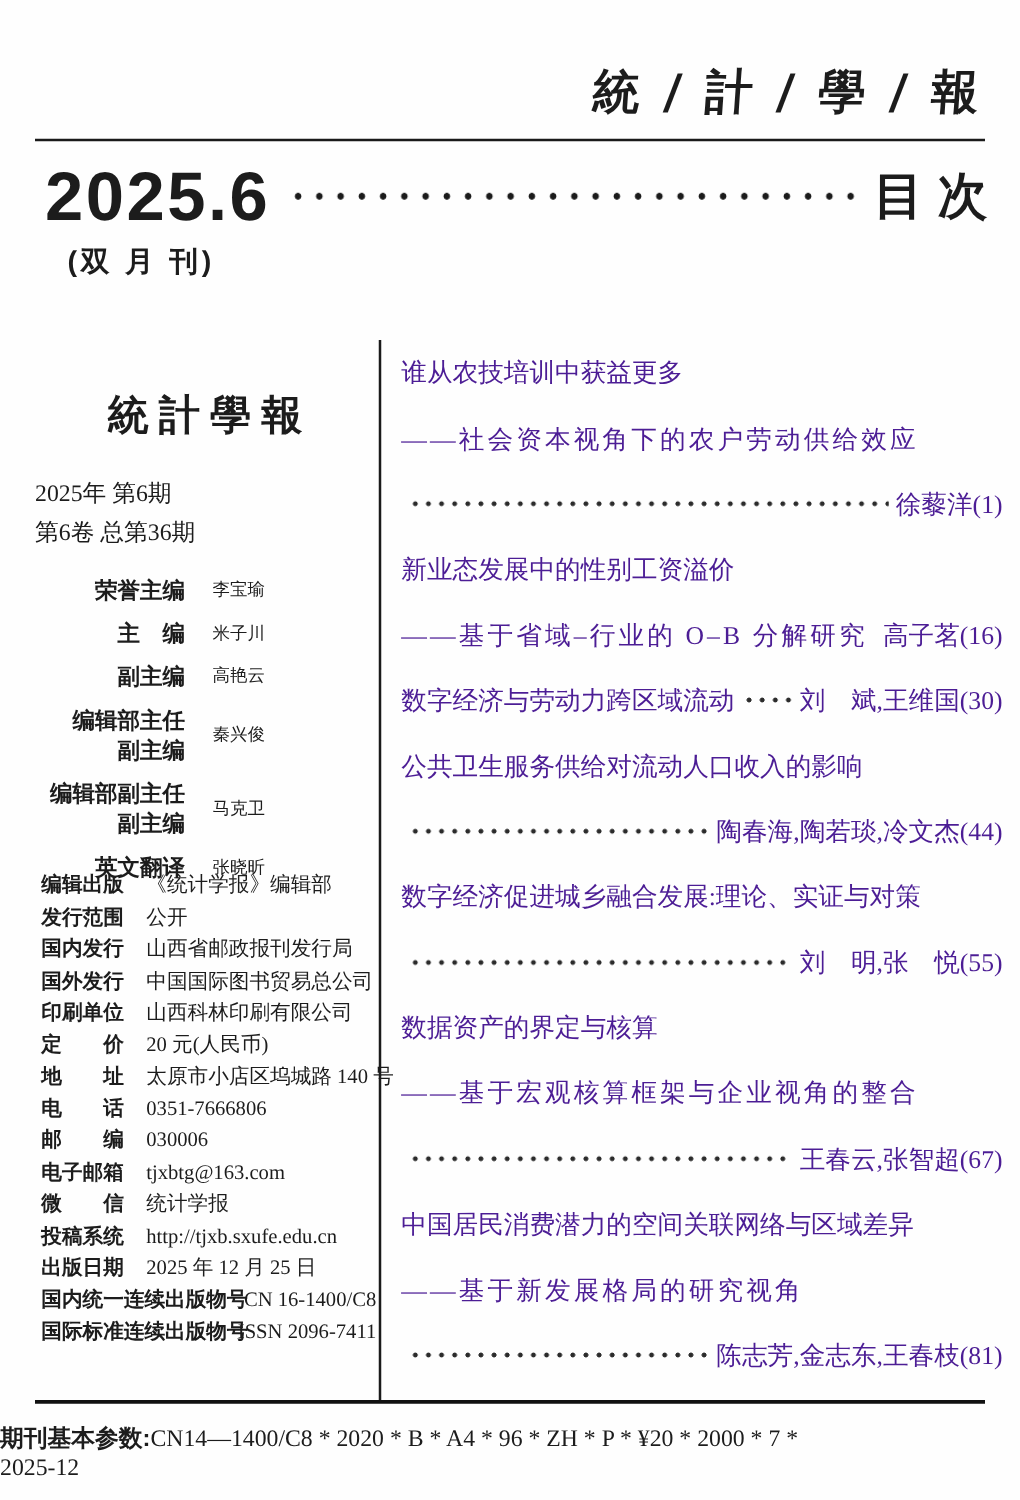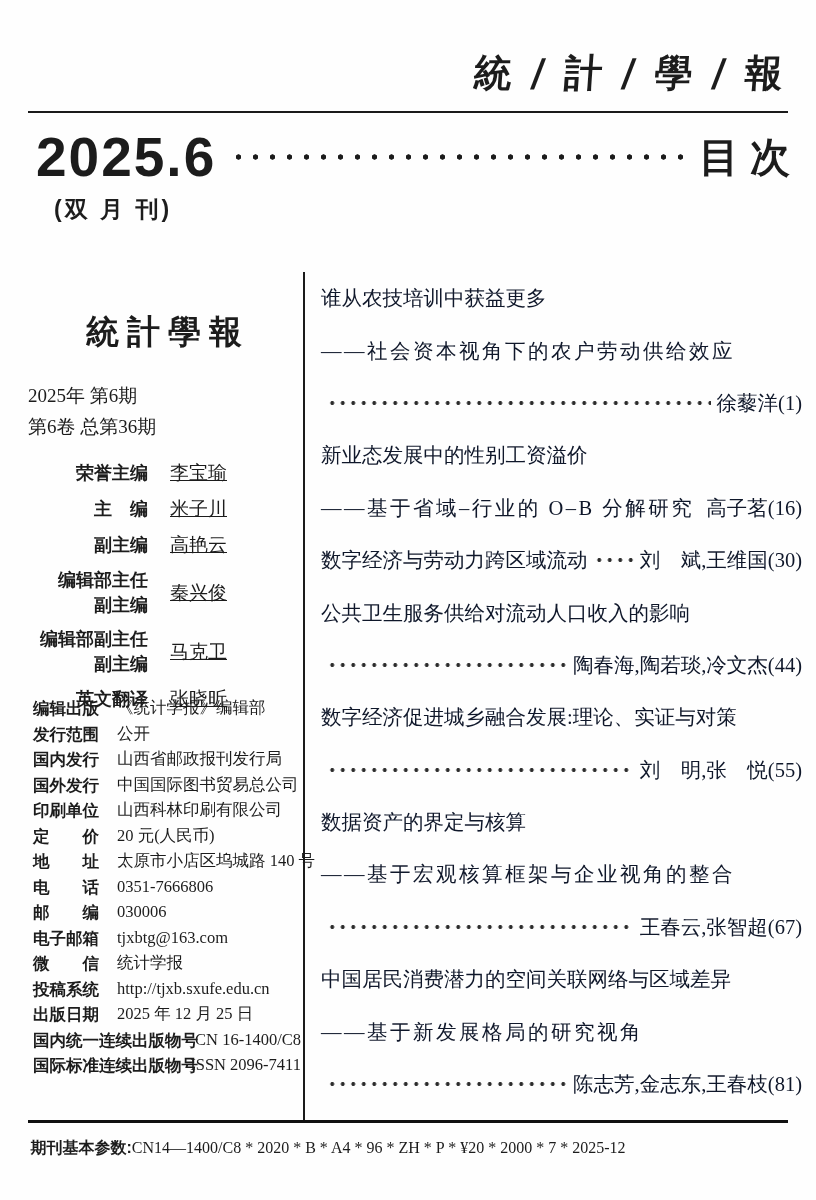--- a/index.html
+++ b/index.html
@@ -50,51 +50,51 @@
     position:absolute; left:28px; top:380px; width:272px; text-align:left;
     font-size:19px; line-height:31px;
   }
   .staff { position:absolute; left:28px; top:460px; width:272px; }
   .staff-row { display:flex; align-items:center; margin-bottom:10px; }
   .staff-roles {
     width:120px; min-width:120px; text-align:right;
     font-family:"Liberation Sans","DejaVu Sans",sans-serif;
     font-weight:bold; font-size:18px; line-height:24.5px;
   }
-  .staff-name { margin-left:22px; font-size:19px;text-decoration:underline; }
+  .staff-name { margin-left:22px; font-size:14px; }
 
   .pubinfo { position:absolute; left:33px; top:699px; width:268px; }
   .pub-row { display:flex; margin-bottom:7px; white-space:nowrap; line-height:18.5px; }
   .pub-label {
     width:70px; min-width:70px; margin-right:14px;
     font-family:"Liberation Sans","DejaVu Sans",sans-serif;
     font-weight:bold; font-size:16.5px;
   }
   .pub-value { font-size:16.5px; }
   .pub-row.wide .pub-label { width:auto; min-width:0; margin-right:12px; }
 
   .divider { position:absolute; left:303px; top:272px; width:2px; height:850px; background:#1a1a1a; }
 
   
   .right-col { position:absolute; left:321px; top:272px; width:481px; }
   .toc-row {
     height:52.4px; display:flex; align-items:center;
-    font-size:20.5px; white-space:nowrap; color:#0f172a;
+    font-size:20.5px; white-space:nowrap; color:#4c1d95;
   }
   .toc-sub { letter-spacing:2.5px; }
   .toc-dots {
     flex:1; height:22px; margin:0 6px;
     background-image:radial-gradient(circle,#2b2b2b 1.7px,transparent 2.2px);
     background-size:10.5px 100%; background-repeat:repeat-x; background-position:left center;
   }
   .toc-authors { text-align:right; }
 
   
   .rule-bottom { position:absolute; left:28px; top:1120px; width:760px; height:3px; background:#111; }
-  .footer-row { position:absolute; left:0; top:1138px; width:656px; text-align:center; font-size:16px; }
+  .footer-row { position:absolute; left:0; top:1138px; width:656px; font-size:19px; }
   .footer-label {
     font-family:"Liberation Sans","DejaVu Sans",sans-serif; font-weight:bold;
   }
 </style>
 </head>
 <body>
 
 <div class="page">
 
   <div class="calligraphy">統 / 計 / 學 / 報</div>

